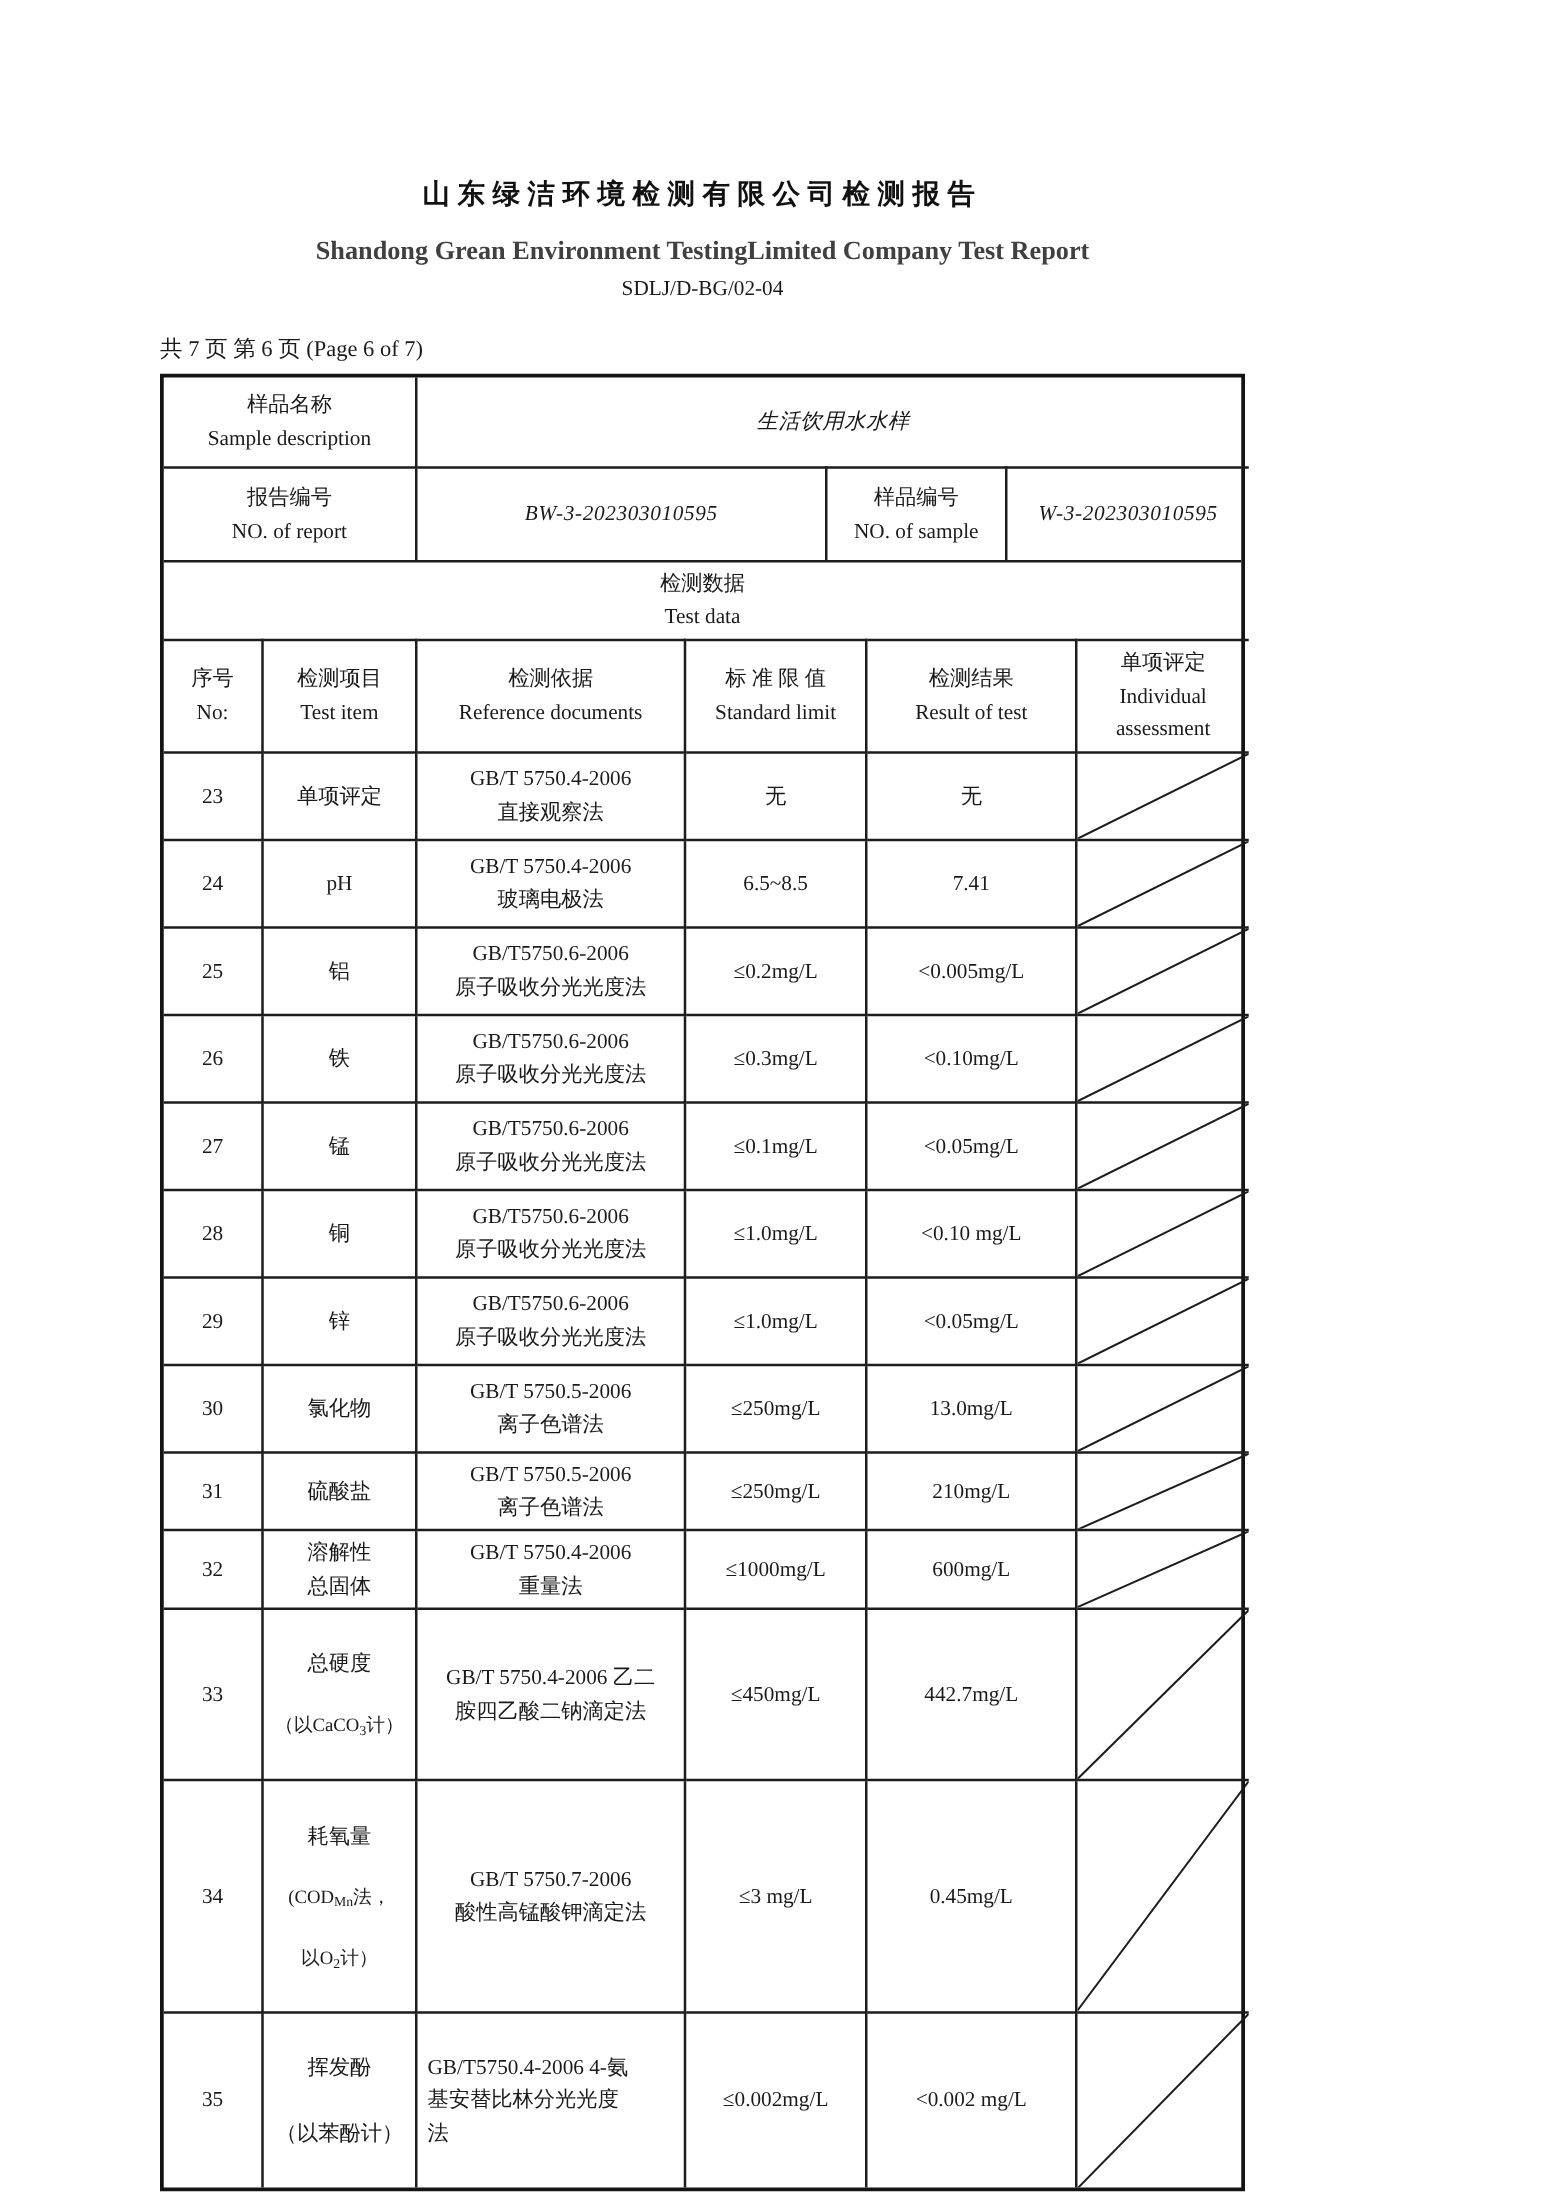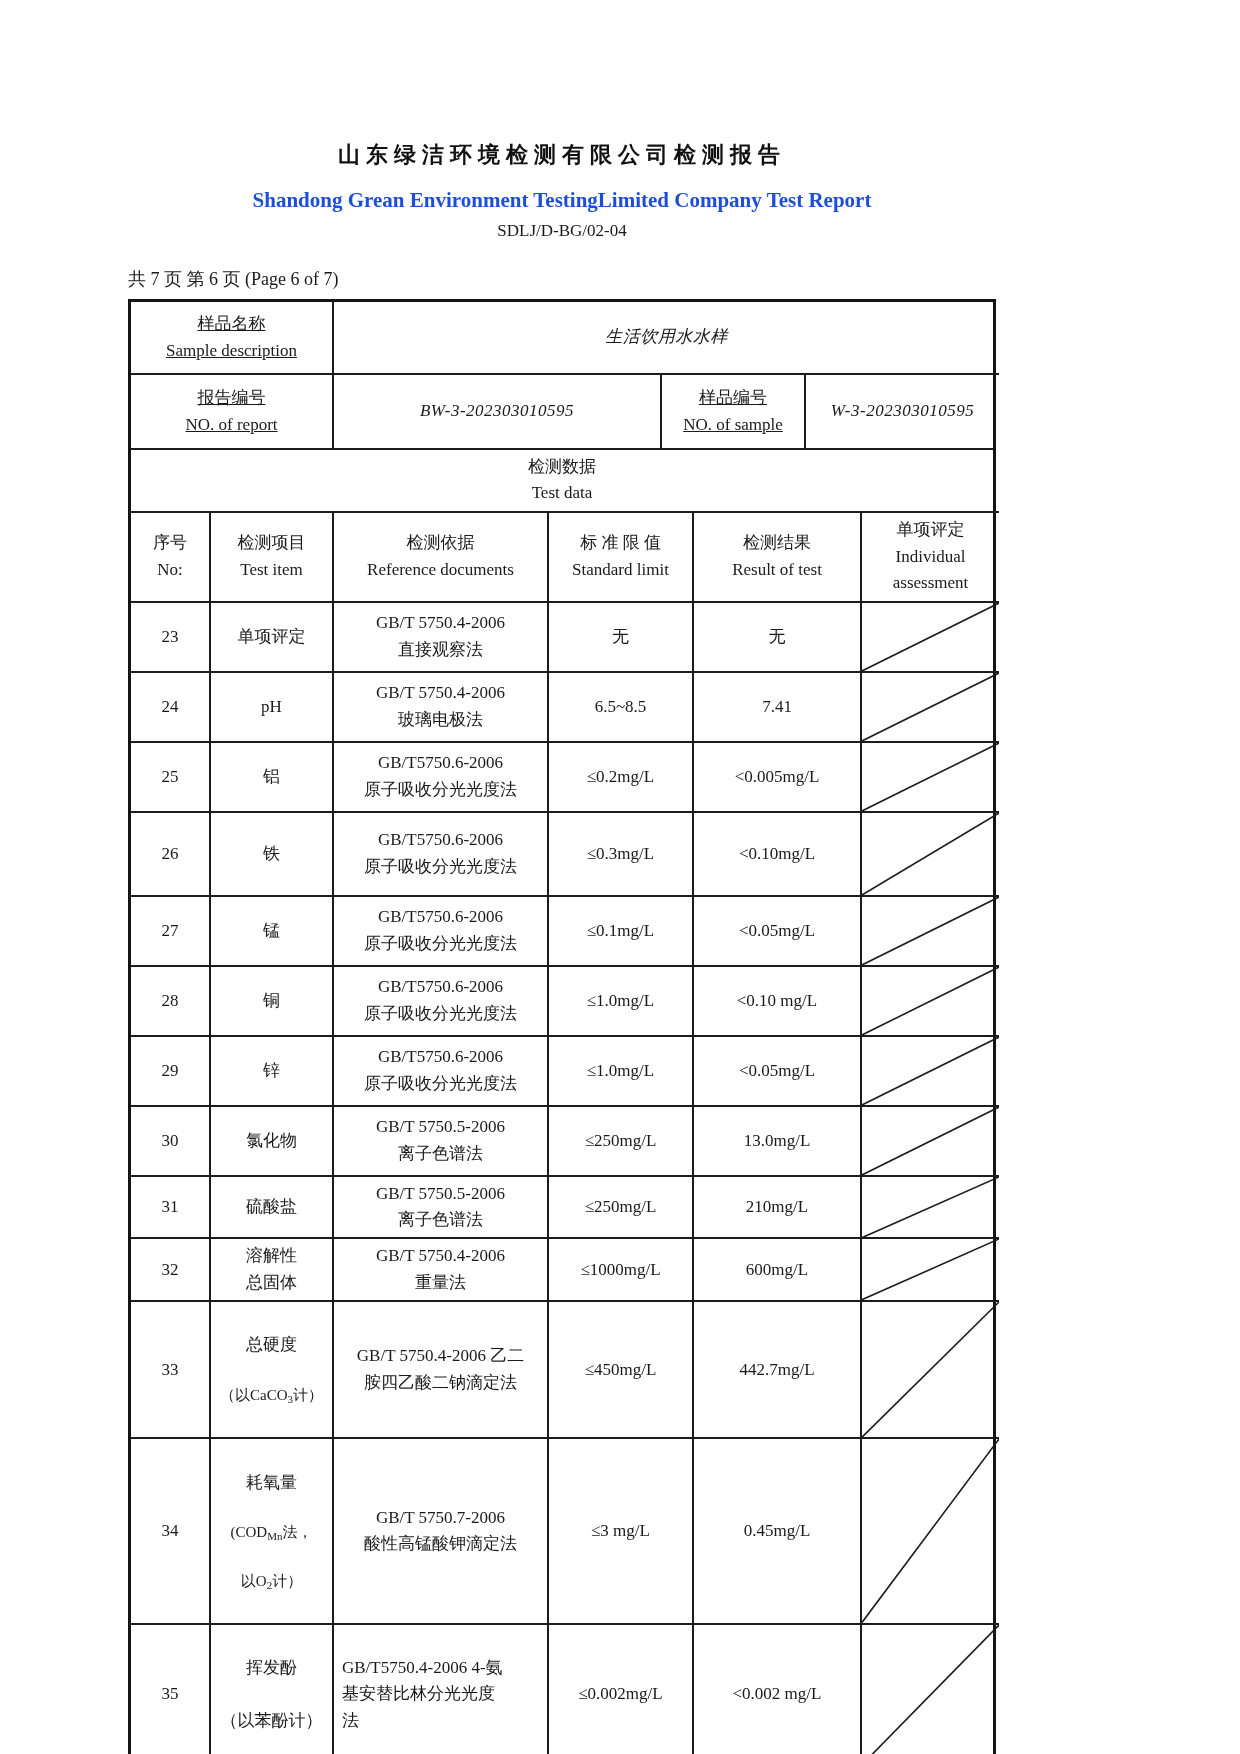--- a/index.html
+++ b/index.html
@@ -21,21 +21,21 @@
     font-size: 22px;
     font-weight: bold;
     letter-spacing: 6px;
     color: #111;
   }
   .title-en {
     text-align: center;
     font-size: 21px;
     font-weight: bold;
     margin-top: 18px;
-    color: #1d4ed8;
+    color: #404040;
   }
   .doc-code {
     text-align: center;
     font-size: 17px;
     margin-top: 8px;
   }
   .page-note {
     text-align: left;
     font-size: 18px;
     margin-top: 26px;
@@ -59,21 +59,21 @@
     line-height: 1.55;
     padding: 4px 4px;
     white-space: pre-line;
   }
   
   table.tbl td:first-child { border-left: 0; }
   table.tbl td:last-child { border-right: 0; }
   table.tbl tr:first-child td { border-top: 0; }
   table.tbl tr:last-child td { border-bottom: 0; }
   table.tbl.mid tr:first-child td { border-top: 2px solid #1c1c1c; }
-  .lbl { font-size: 18px; text-decoration: underline; }
+  .lbl { font-size: 18px; }
   .val { font-size: 18px; letter-spacing: 0.5px; font-style: italic; }
   .section-cell { font-size: 18px; padding: 6px 0; }
   .hdr td { font-size: 18px; }
   .num-cell { font-size: 18px; }
   .item-cell { font-size: 18px; }
   .ref-cell { font-size: 17.5px; }
   .lim-cell, .res-cell { font-size: 17.5px; }
   .subline { font-size: 15px; line-height: 1.35; }
   sub.chem { font-size: 11px; vertical-align: -3px; }
   td.assess {
@@ -189,21 +189,21 @@
         <td class="ref-cell">GB/T5750.6-2006
 原子吸收分光光度法</td>
         <td class="lim-cell">≤0.2mg/L</td>
         <td class="res-cell">&lt;0.005mg/L</td>
         <td class="assess"><svg viewBox="0 0 100 100" preserveAspectRatio="none">
                 <line x1="0" y1="100" x2="100" y2="0" stroke="#1c1c1c" stroke-width="1.6" vector-effect="non-scaling-stroke"></line>
               </svg></td>
       </tr>
 
       <tr>
-        <td class="num-cell" style="height:84px">26</td>
+        <td class="num-cell" style="height:70px">26</td>
         <td class="item-cell">铁</td>
         <td class="ref-cell">GB/T5750.6-2006
 原子吸收分光光度法</td>
         <td class="lim-cell">≤0.3mg/L</td>
         <td class="res-cell">&lt;0.10mg/L</td>
         <td class="assess"><svg viewBox="0 0 100 100" preserveAspectRatio="none">
                 <line x1="0" y1="100" x2="100" y2="0" stroke="#1c1c1c" stroke-width="1.6" vector-effect="non-scaling-stroke"></line>
               </svg></td>
       </tr>
 

